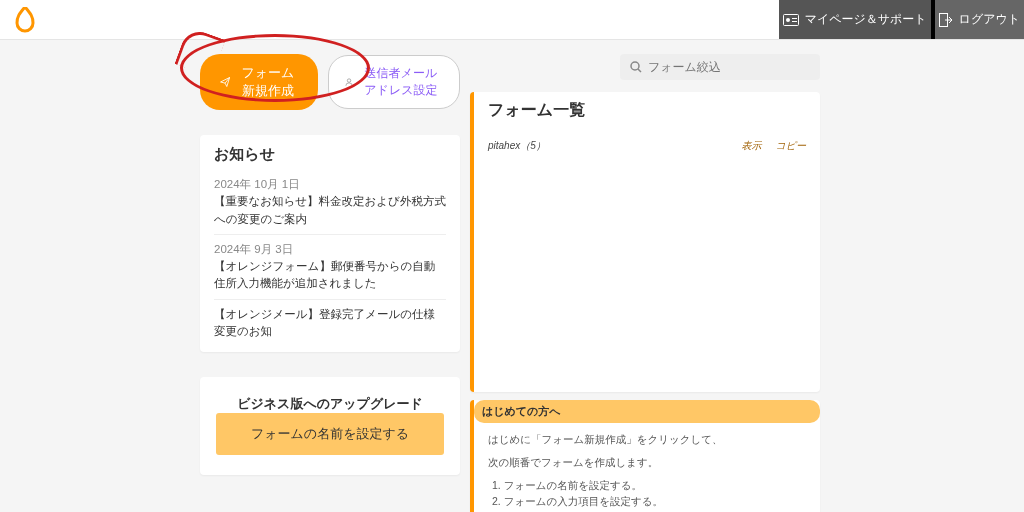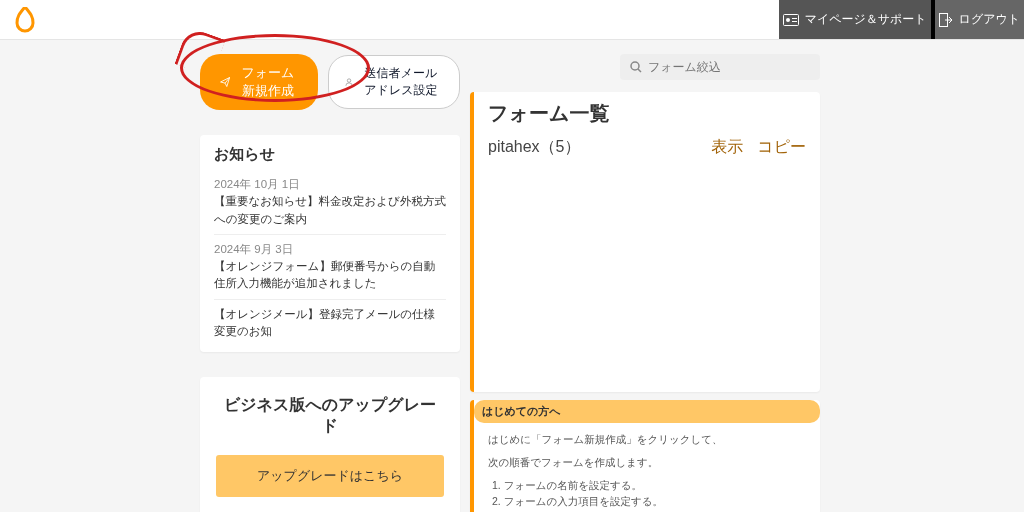--- a/index.html
+++ b/index.html
@@ -14,47 +14,47 @@
   .topbar-right { margin-left:auto; display:flex; }
   .top-btn { background:#555; color:#fff; display:flex; align-items:center; padding:0 4px; font-size:12px; gap:6px; cursor:pointer; }
   .top-btn.logout { background:#666; border-left:4px solid #000000; }
 
   
   .content { padding: 14px 0 0 200px; display:flex; gap:10px; align-items:flex-start; }
 
   .left-col { width: 260px; display:flex; flex-direction:column; gap:25px; }
   .button-row { display:flex; gap:10px; align-items:center; position:relative; }
   .btn-new { background:#ff9600; color:#fff; border-radius:20px; padding:10px 20px; display:flex; align-items:center; gap:8px; font-size:13px; border:none; cursor:pointer; }
-  .btn-sender { background:#fff; border:1px solid #ccc; border-radius:20px; padding:9px 16px; display:flex; align-items:center; gap:6px; font-size:12px; color:#0f172a; cursor:pointer; }
+  .btn-sender { background:#fff; border:1px solid #ccc; border-radius:20px; padding:9px 16px; display:flex; align-items:center; gap:6px; font-size:12px; color:#8b5cf6; cursor:pointer; }
 
   .annot { position:absolute; left:-20px; top:-20px; width:190px; height:68px; border:3px solid #d02020; border-radius:50%; pointer-events:none; }
   .annot-tail { position:absolute; left:-20px; top:-22px; width:40px; height:40px; border-left:3px solid #d02020; border-top:3px solid #d02020; border-radius:50% 0 0 0; transform:rotate(20deg); pointer-events:none; }
 
   .card { background:#fff; border-radius:4px; box-shadow:0 1px 2px rgba(0,0,0,0.05); }
   .news-card { padding:10px 14px 6px 14px; }
   .news-title { font-size:15px; font-weight:bold; margin-bottom:6px; }
   .news-item { border-bottom:1px solid #eee; padding:6px 0; font-size:11.5px; line-height:1.5; }
   .news-item:last-child { border-bottom:none; }
   .news-date { color:#888; }
   .news-body { color:#333; }
 
   .upgrade-card { padding:18px 16px 20px 16px; text-align:center; }
-  .upgrade-heading { font-size:16px; font-weight:bold; margin-bottom:18px; }
+  .upgrade-heading { font-size:13px; font-weight:bold; margin-bottom:0; }
   .upgrade-btn { background:#ffc766; color:#333; border:none; border-radius:3px; padding:12px 0; width:100%; font-size:13px; cursor:pointer; }
 
   
   .right-col { width: 350px; display:flex; flex-direction:column; gap:8px; }
   .search-row { display:flex; justify-content:flex-end; margin-bottom:4px; }
   .search-box { background:#eee; border-radius:4px; display:flex; align-items:center; padding:6px 10px; width:200px; }
   .search-box input { border:none; background:transparent; outline:none; font-size:12px; flex:1; }
   .search-ico { color:#888; margin-right:6px; }
 
   .forms-card { border-left:4px solid #ff9600; padding:8px 14px; min-height:300px; position:relative; }
-  .forms-title { font-size:20px; font-weight:bold; margin-bottom:10px; }
-  .form-row { display:flex; align-items:center; font-size:16px; color:#444; }
+  .forms-title { font-size:16px; font-weight:bold; margin-bottom:18px; }
+  .form-row { display:flex; align-items:center; font-size:10px; color:#444;font-style:italic; }
   .form-name { flex:1; }
   .form-act { color:#a16207; margin-left:14px; cursor:pointer; }
 
   .help-card { border-left:4px solid #ff9600; padding:10px 14px; }
   .help-titlebar { background:#ffc766; color:#333; font-size:11px; font-weight:bold; padding:4px 8px; margin:-10px -14px 8px -14px;border-radius:10px; }
   .help-body { font-size:10.5px; color:#555; line-height:1.6; }
   .help-body p { margin-bottom:6px; }
   .help-body ol { margin:4px 0 6px 0; padding-left:4px; list-style:none; }
 
   svg { display:block; }
@@ -119,21 +119,21 @@
         <div class="news-date">2024年 9月 3日</div>
         <div class="news-body">【オレンジフォーム】郵便番号からの自動住所入力機能が追加されました</div>
       </div>
       <div class="news-item">
         <div class="news-body">【オレンジメール】登録完了メールの仕様変更のお知</div>
       </div>
     </div>
 
     <div class="card upgrade-card">
       <div class="upgrade-heading">ビジネス版へのアップグレード</div>
-      <button class="upgrade-btn">アップグレードはこちら</button>
+      <button class="upgrade-btn">フォームの名前を設定する</button>
     </div>
   </div>
 
   <div class="right-col">
     <div class="search-row">
       <div class="search-box">
         <span class="search-ico">
           <svg width="12" height="12" viewBox="0 0 12 12">
               <circle cx="5" cy="5" r="4" fill="none" stroke="#888" stroke-width="1.5"></circle>
               <line x1="8" y1="8" x2="11" y2="11" stroke="#888" stroke-width="1.5"></line>

